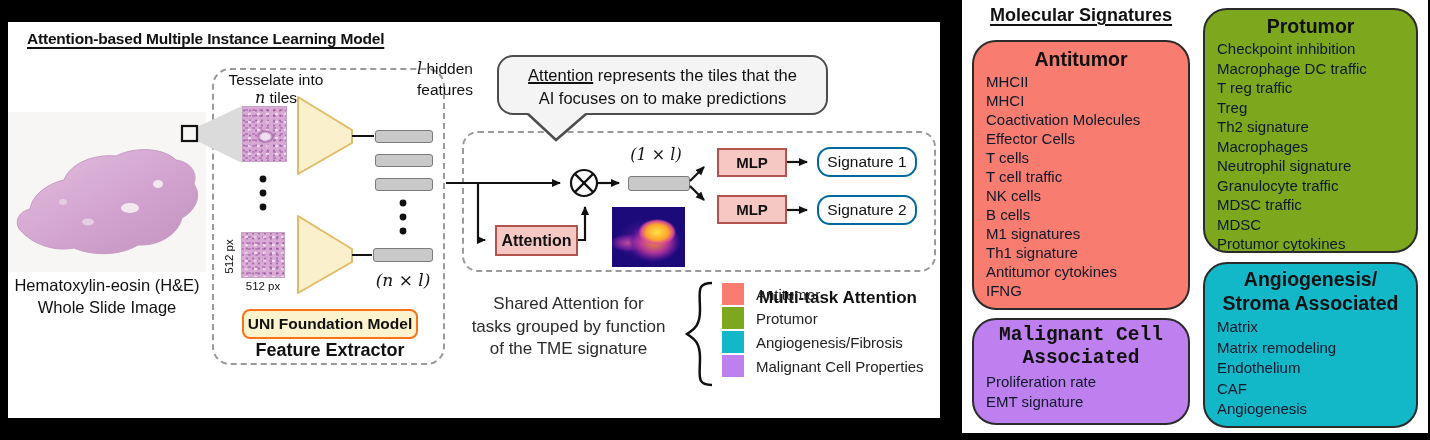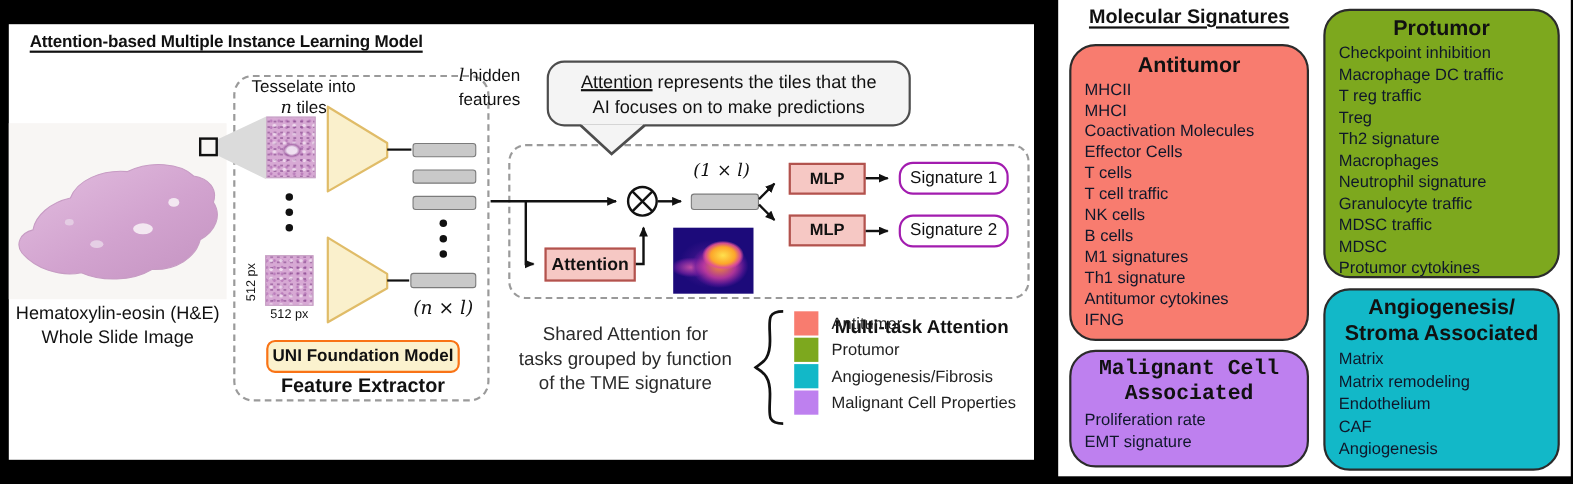--- a/index.html
+++ b/index.html
@@ -21,21 +21,21 @@
     background-position:0 0,2px 3px,4px 1px;
     border:1px solid #c7a3c5;}
   .tile-follicle{background-image:
       radial-gradient(ellipse 15px 11px at 52% 55%, rgba(240,226,242,.95) 0 30%, rgba(146,78,150,.6) 48%, rgba(210,160,212,.3) 62%, transparent 72%),
       radial-gradient(rgba(255,255,255,.55) 1.3px, transparent 1.9px),
       radial-gradient(rgba(116,52,124,.5) 1px, transparent 1.5px),
       radial-gradient(rgba(164,92,168,.55) 1.1px, transparent 1.7px);
     background-size:100% 100%,9px 8px,6px 5px,7px 6px;}
   .gray-bar{background:#c9c9c9;border:1.5px solid #7b7b7b;border-radius:3px;}
   .pink-box{background:#f6c8c4;border:2px solid #b2534e;font-weight:bold;text-align:center;}
-  .outline-box{background:#fff;border:2px solid #a21caf;border-radius:13px;text-align:center;font-size:15.5px;}
+  .outline-box{background:#fff;border:2px solid #0369a1;border-radius:13px;text-align:center;font-size:15.5px;}
   .bubble{background:#f4f4f4;border:2.5px solid #4d4d4d;border-radius:16px;font-size:16.5px;
           line-height:23px;text-align:center;padding-top:7px;}
   .uni-box{background:#fbf2ce;border:2px solid #f97316;border-radius:8px;font-weight:bold;
            font-size:15.5px;text-align:center;line-height:26px;}
   .heatmap{background-color:#1c0a7a;
     background-image:
       radial-gradient(ellipse 20px 14px at 62% 42%, #ffe14d, #fca62a 55%, rgba(225,80,150,.9) 80%, transparent 95%),
       radial-gradient(ellipse 26px 20px at 58% 58%, rgba(248,150,42,.95), rgba(205,62,158,.8) 55%, rgba(105,25,155,.55) 85%, transparent 100%),
       radial-gradient(ellipse 18px 9px at 22% 60%, rgba(215,85,170,.85), rgba(130,35,165,.6) 70%, transparent 100%),
       radial-gradient(ellipse 33px 24px at 48% 55%, rgba(140,45,175,.5), transparent 92%);}

